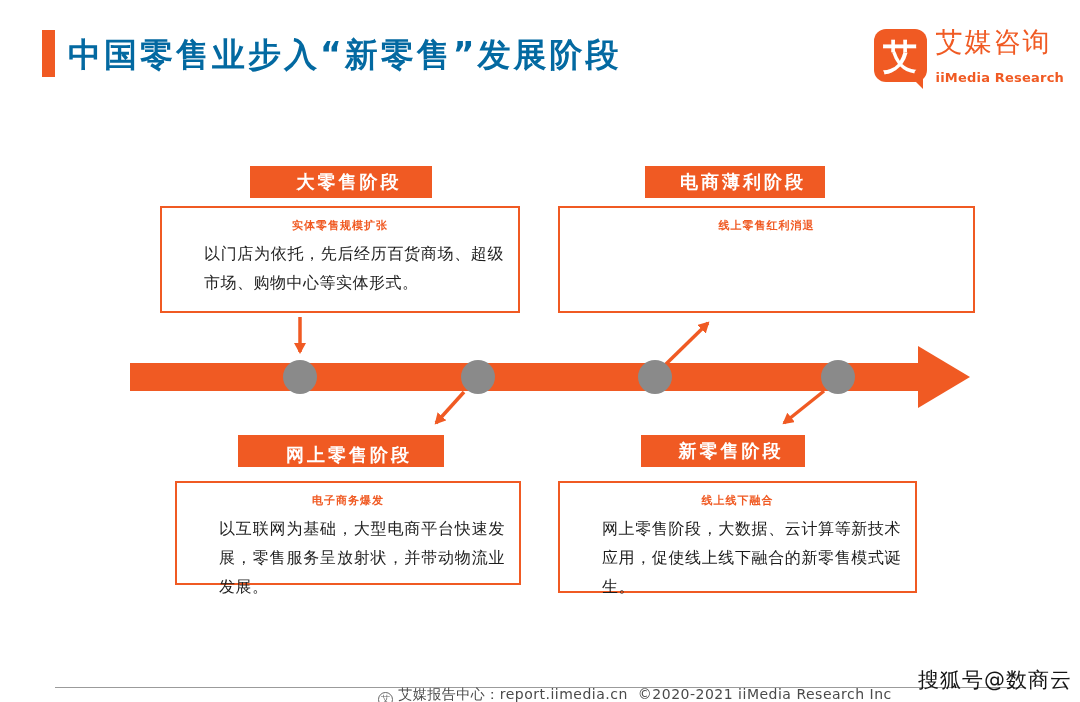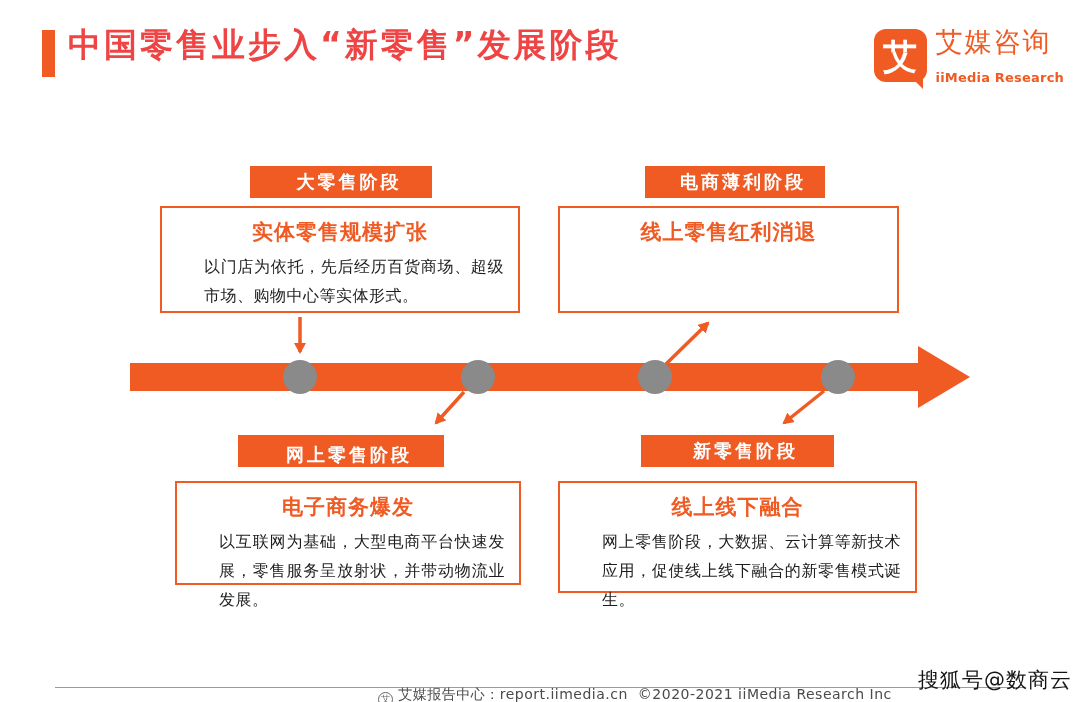--- a/index.html
+++ b/index.html
@@ -10,45 +10,45 @@
     --line:#9B9B9B;
   }
   *{margin:0;padding:0;box-sizing:border-box;}
   html,body{background:#ffffff;}
   .page{
     position:relative;width:1080px;height:702px;background:#ffffff;overflow:hidden;
     font-family:"DejaVu Sans","Liberation Sans",sans-serif;color:var(--ink);
   }
   
   .accent-bar{position:absolute;left:42px;top:30px;width:13px;height:47px;background:var(--accent);}
-  .title{position:absolute;left:68px;top:23px;font-size:33px;font-weight:bold;color:#ef4444;letter-spacing:3px;white-space:nowrap;}
+  .title{position:absolute;left:68px;top:33px;font-size:33px;font-weight:bold;color:#0369a1;letter-spacing:3px;white-space:nowrap;}
   .logo{position:absolute;right:16px;top:27px;display:flex;align-items:center;gap:9px;}
   .logo-mark{width:53px;height:53px;background:var(--accent);border-radius:12px;display:flex;align-items:center;justify-content:center;position:relative;}
   .logo-mark::after{content:"";position:absolute;right:4px;bottom:-7px;border:7px solid transparent;border-top-color:var(--accent);border-right-color:var(--accent);}
   .logo-glyph{color:#fff;font-size:34px;font-weight:bold;line-height:1;}
   .logo-text{display:flex;flex-direction:column;align-items:flex-start;}
   .logo-cn{color:var(--accent);font-size:27px;font-weight:normal;letter-spacing:2px;line-height:1.1;}
   .logo-en{color:var(--accent);font-size:13px;font-weight:bold;margin-top:13px;letter-spacing:0.2px;}
   
   .timeline{position:absolute;left:0;top:0;width:1080px;height:702px;z-index:1;pointer-events:none;}
   
   .stage-label{
     position:absolute;background:var(--accent);color:#ffffff;font-weight:bold;font-size:18px;
     display:flex;align-items:center;justify-content:center;letter-spacing:3px;z-index:2;padding-left:16px;
   }
   .card{position:absolute;border:2px solid var(--accent);background:#ffffff;padding:10px 14px 8px;z-index:2;}
-  .card-title{color:var(--accent);font-weight:bold;font-size:21px;text-align:center;letter-spacing:1px;margin-bottom:7px;}
+  .card-title{color:var(--accent);font-weight:bold;font-size:11px;text-align:center;letter-spacing:1px;margin-bottom:7px;}
   .card-body{font-size:16px;color:#1d1d1d;line-height:1.8;letter-spacing:0.5px;text-align:justify;margin-left:28px;}
   .pos-l1{left:250px;top:166px;width:182px;height:32px;}
   .pos-c1{left:160px;top:206px;width:360px;height:107px;}
   .pos-l2{left:645px;top:166px;width:180px;height:32px;align-items:center;}
-  .pos-c2{left:558px;top:206px;width:341px;height:107px;}
+  .pos-c2{left:558px;top:206px;width:417px;height:107px;}
   .pos-l3{left:238px;top:435px;width:206px;height:32px;align-items:flex-end;}
   .pos-c3{left:175px;top:481px;width:346px;height:104px;}
-  .pos-l4{left:641px;top:435px;width:193px;height:32px;}
+  .pos-l4{left:641px;top:435px;width:164px;height:32px;}
   .pos-c4{left:558px;top:481px;width:359px;height:112px;}
   
   .footer-divider{position:absolute;left:55px;right:55px;bottom:14px;border-top:1px solid var(--line);z-index:3;}
   .footer{
     position:absolute;left:0;right:0;bottom:-5px;padding-left:190px;text-align:center;
     font-size:14px;color:var(--muted);letter-spacing:0.5px;z-index:3;white-space:nowrap;
   }
   .footer-mark{
     display:inline-flex;align-items:center;justify-content:center;width:15px;height:15px;
     border:1px solid #666;border-radius:50%;vertical-align:-3px;margin-right:5px;

